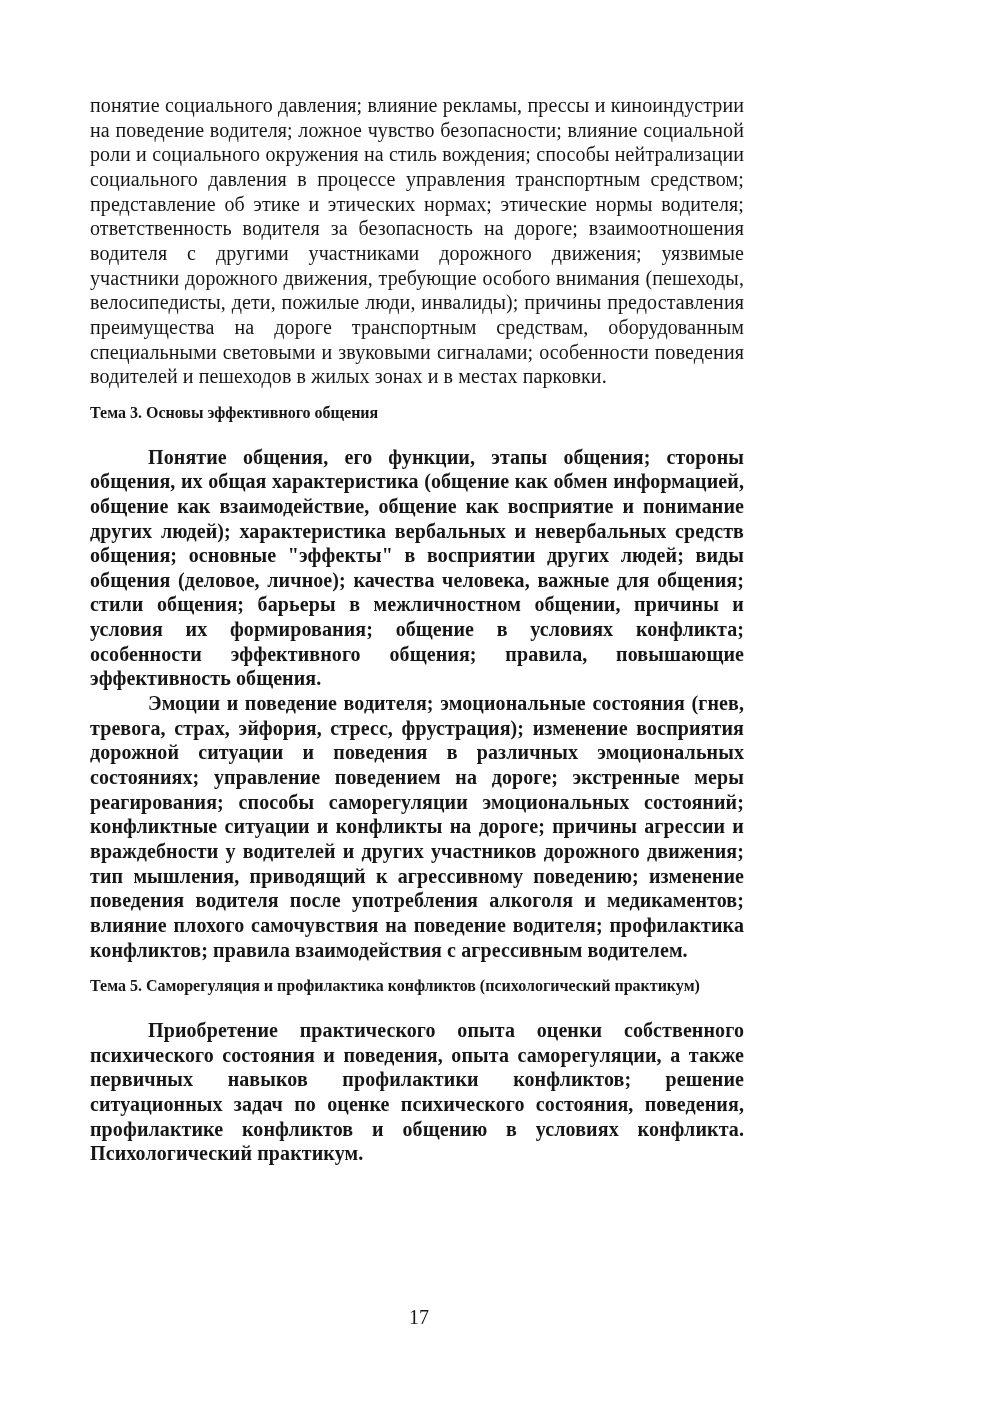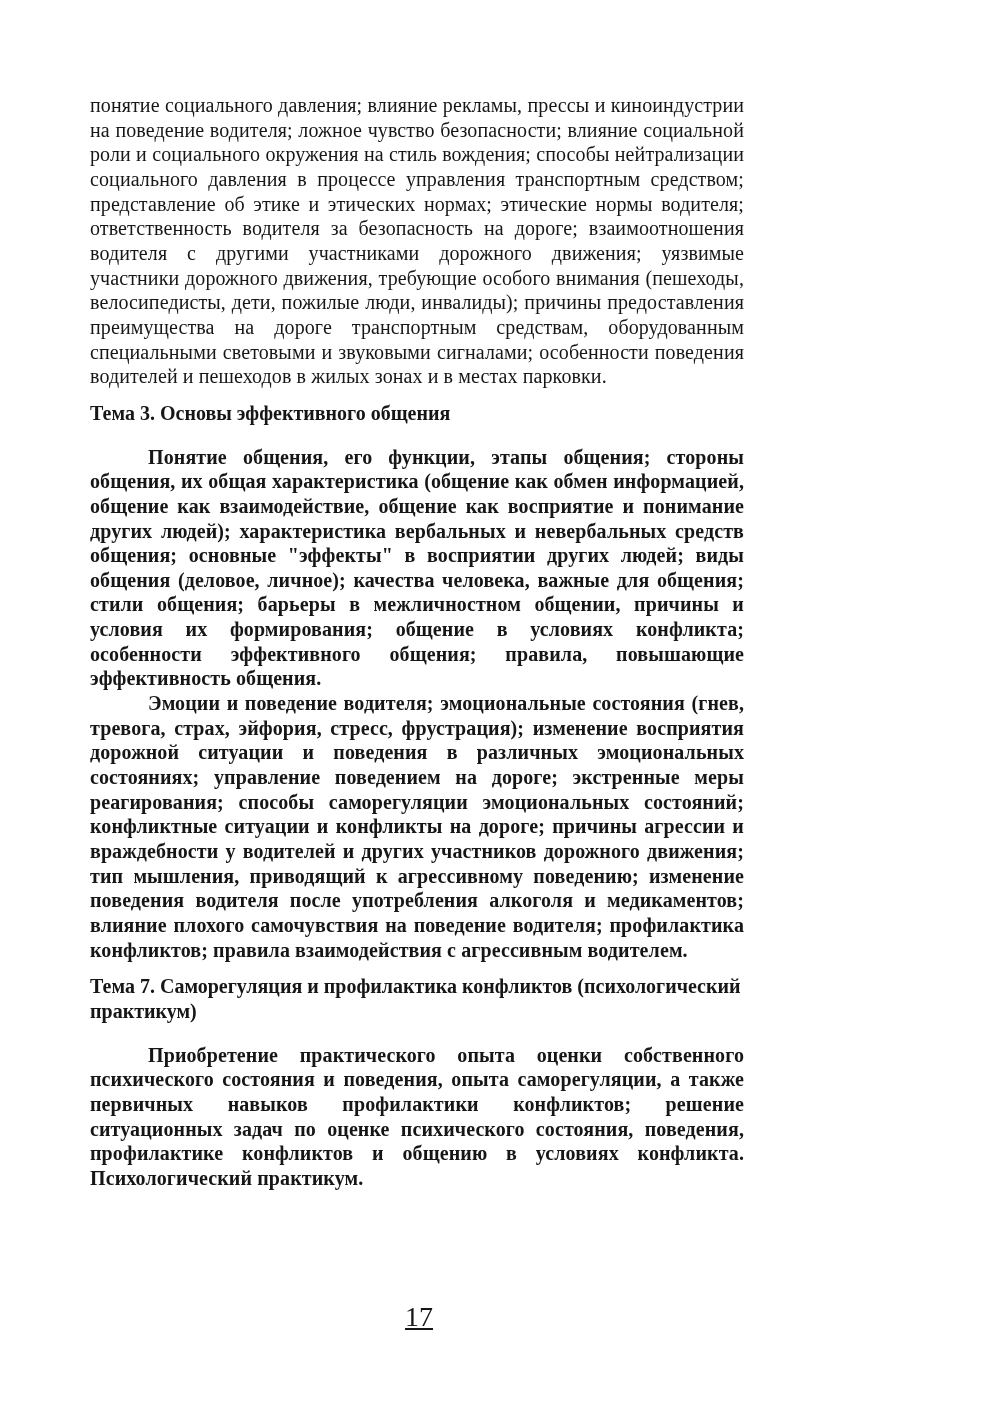--- a/index.html
+++ b/index.html
@@ -24,51 +24,50 @@
   .para {
     margin: 0;
     text-align: justify;
     letter-spacing: 0.1px;
   }
   .para.first-line-indent {
     text-indent: 58px;
     font-weight: bold;
   }
   .section-heading {
-    font-size: 20px;
+    font-size: 16px;
     font-weight: bold;
     line-height: 24.65px;
     margin: 12px 0 19px 0;
     text-align: left;
   }
   .page-number {
     position: absolute;
     top: 1305px;
     left: 6px;
     right: 0;
     text-align: center;
-    font-size: 28px;
+    font-size: 20px;
     line-height: 24.65px;
     color: #161616;
-    text-decoration: underline;
   }
 </style>
 </head>
 <body>
 
 <div class="page">
 
   <p class="para">понятие социального давления; влияние рекламы, прессы и киноиндустрии на поведение водителя; ложное чувство безопасности; влияние социальной роли и социального окружения на стиль вождения; способы нейтрализации социального давления в процессе управления транспортным средством; представление об этике и этических нормах; этические нормы водителя; ответственность водителя за безопасность на дороге; взаимоотношения водителя с другими участниками дорожного движения; уязвимые участники дорожного движения, требующие особого внимания (пешеходы, велосипедисты, дети, пожилые люди, инвалиды); причины предоставления преимущества на дороге транспортным средствам, оборудованным специальными световыми и звуковыми сигналами; особенности поведения водителей и пешеходов в жилых зонах и в местах парковки.</p>
 
   <h2 class="section-heading">Тема 3. Основы эффективного общения</h2>
 
   <p class="para first-line-indent">Понятие общения, его функции, этапы общения; стороны общения, их общая характеристика (общение как обмен информацией, общение как взаимодействие, общение как восприятие и понимание других людей); характеристика вербальных и невербальных средств общения; основные "эффекты" в восприятии других людей; виды общения (деловое, личное); качества человека, важные для общения; стили общения; барьеры в межличностном общении, причины и условия их формирования; общение в условиях конфликта; особенности эффективного общения; правила, повышающие эффективность общения.</p>
 
 
   <p class="para first-line-indent">Эмоции и поведение водителя; эмоциональные состояния (гнев, тревога, страх, эйфория, стресс, фрустрация); изменение восприятия дорожной ситуации и поведения в различных эмоциональных состояниях; управление поведением на дороге; экстренные меры реагирования; способы саморегуляции эмоциональных состояний; конфликтные ситуации и конфликты на дороге; причины агрессии и враждебности у водителей и других участников дорожного движения; тип мышления, приводящий к агрессивному поведению; изменение поведения водителя после употребления алкоголя и медикаментов; влияние плохого самочувствия на поведение водителя; профилактика конфликтов; правила взаимодействия с агрессивным водителем.</p>
 
-  <h2 class="section-heading">Тема 7. Саморегуляция и профилактика конфликтов (психологический практикум)</h2>
+  <h2 class="section-heading">Тема 5. Саморегуляция и профилактика конфликтов (психологический практикум)</h2>
 
   <p class="para first-line-indent">Приобретение практического опыта оценки собственного психического состояния и поведения, опыта саморегуляции, а также первичных навыков профилактики конфликтов; решение ситуационных задач по оценке психического состояния, поведения, профилактике конфликтов и общению в условиях конфликта. Психологический практикум.</p>
 
   <div class="page-number">17</div>
 
 </div>
 
 </body></html>

